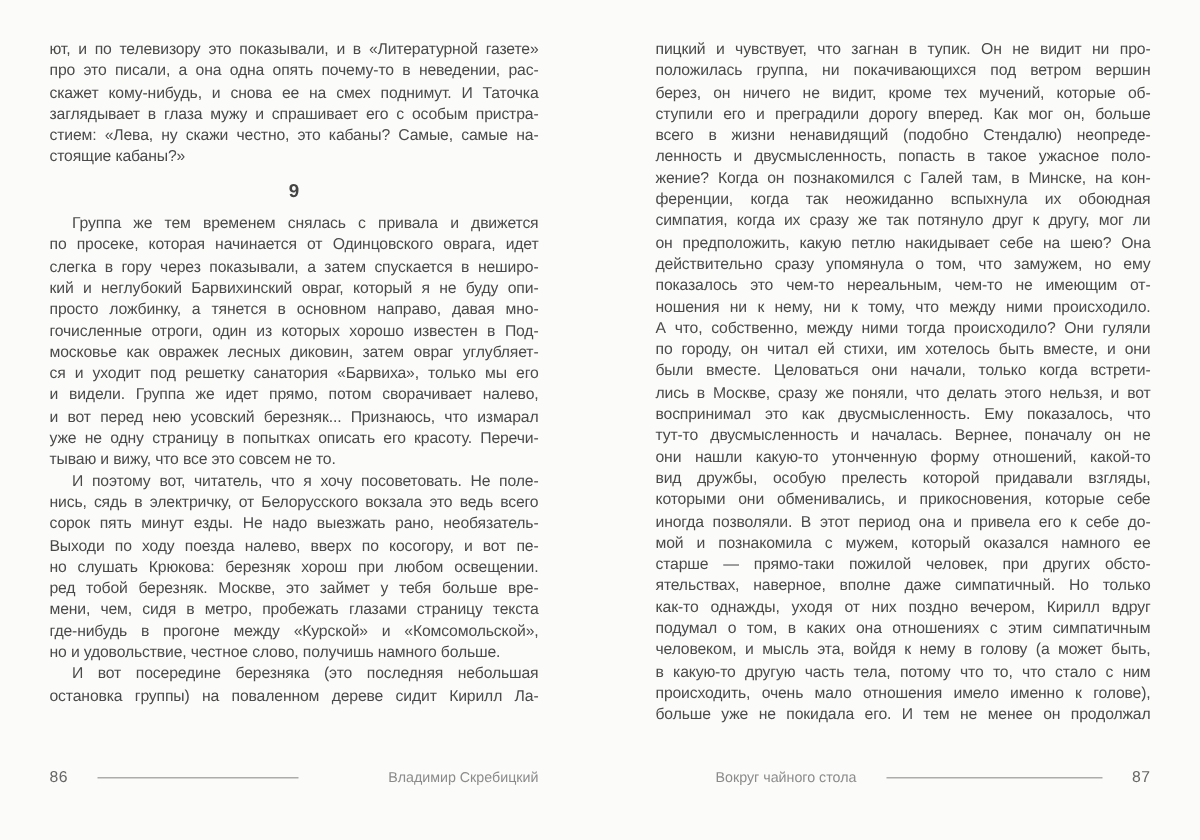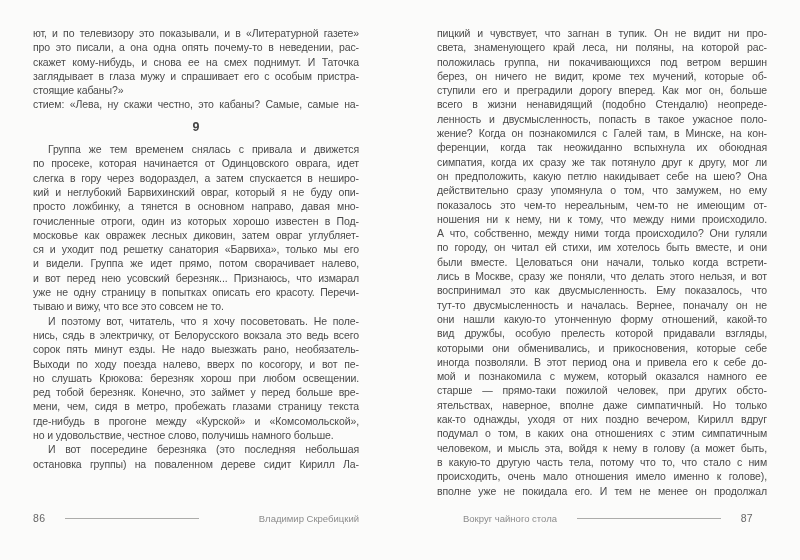--- a/index.html
+++ b/index.html
@@ -46,83 +46,82 @@
   .footer {
     position: absolute;
     top: 512px;
     display: flex;
     align-items: center;
     gap: 20px;
     font-size: 9.5px;
     color: #8b8b8b;
   }
   .page-left .footer  { left: 33px;  width: 326px; }
-  .page-right .footer { left: 423px; width: 330px; justify-content: center; }
+  .page-right .footer { left: 437px; width: 330px; justify-content: center; }
   .pnum { color: #666666; font-size: 10.5px; letter-spacing: 0.3px; }
   .rule { flex: 1; height: 1px; background: #acacaa; }
   .rtitle { white-space: nowrap; padding-left: 40px; }
 </style>
 </head>
 <body>
 
 <div class="spread">
 
   <div class="page-left">
     <div class="textcol">
         <div class="para">
           <div class="line">ют, и по телевизору это показывали, и в «Литературной газете»</div>
           <div class="line">про это писали, а она одна опять почему-то в неведении, рас-</div>
           <div class="line">скажет кому-нибудь, и снова ее на смех поднимут. И Таточка</div>
           <div class="line">заглядывает в глаза мужу и спрашивает его с особым пристра-</div>
+          <div class="line">стием: «Лева, ну скажи честно, это кабаны? Самые, самые на-</div>
           <div class="line lastline">стоящие кабаны?»</div>
-          <div class="line">стием: «Лева, ну скажи честно, это кабаны? Самые, самые на-</div>
         </div>
         <div class="h9">9</div>
         <div class="para indent">
           <div class="line">Группа же тем временем снялась с привала и движется</div>
           <div class="line">по просеке, которая начинается от Одинцовского оврага, идет</div>
-          <div class="line">слегка в гору через водораздел, а затем спускается в неширо-</div>
+          <div class="line">слегка в гору через показывали, а затем спускается в неширо-</div>
           <div class="line">кий и неглубокий Барвихинский овраг, который я не буду опи-</div>
           <div class="line">просто ложбинку, а тянется в основном направо, давая мно-</div>
           <div class="line">гочисленные отроги, один из которых хорошо известен в Под-</div>
           <div class="line">московье как овражек лесных диковин, затем овраг углубляет-</div>
           <div class="line">ся и уходит под решетку санатория «Барвиха», только мы его</div>
           <div class="line">и видели. Группа же идет прямо, потом сворачивает налево,</div>
           <div class="line">и вот перед нею усовский березняк... Признаюсь, что измарал</div>
           <div class="line">уже не одну страницу в попытках описать его красоту. Перечи-</div>
           <div class="line lastline">тываю и вижу, что все это совсем не то.</div>
         </div>
         <div class="para indent">
           <div class="line">И поэтому вот, читатель, что я хочу посоветовать. Не поле-</div>
           <div class="line">нись, сядь в электричку, от Белорусского вокзала это ведь всего</div>
           <div class="line">сорок пять минут езды. Не надо выезжать рано, необязатель-</div>
           <div class="line">Выходи по ходу поезда налево, вверх по косогору, и вот пе-</div>
           <div class="line">но слушать Крюкова: березняк хорош при любом освещении.</div>
-          <div class="line">ред тобой березняк. Конечно, это займет у перед больше вре-</div>
+          <div class="line">ред тобой березняк. Москве, это займет у тебя больше вре-</div>
           <div class="line">мени, чем, сидя в метро, пробежать глазами страницу текста</div>
           <div class="line">где-нибудь в прогоне между «Курской» и «Комсомольской»,</div>
           <div class="line lastline">но и удовольствие, честное слово, получишь намного больше.</div>
         </div>
         <div class="para indent">
           <div class="line">И вот посередине березняка (это последняя небольшая</div>
           <div class="line">остановка группы) на поваленном дереве сидит Кирилл Ла-</div>
         </div>
       </div>
     <div class="footer">
       <span class="pnum">86</span>
       <span class="rule"></span>
       <span class="rtitle">Владимир Скребицкий</span>
     </div>
   </div>
 
   <div class="page-right">
     <div class="textcol">
         <div class="para">
           <div class="line">пицкий и чувствует, что загнан в тупик. Он не видит ни про-</div>
-          <div class="line">света, знаменующего край леса, ни поляны, на которой рас-</div>
           <div class="line">положилась группа, ни покачивающихся под ветром вершин</div>
           <div class="line">берез, он ничего не видит, кроме тех мучений, которые об-</div>
           <div class="line">ступили его и преградили дорогу вперед. Как мог он, больше</div>
           <div class="line">всего в жизни ненавидящий (подобно Стендалю) неопреде-</div>
           <div class="line">ленность и двусмысленность, попасть в такое ужасное поло-</div>
           <div class="line">жение? Когда он познакомился с Галей там, в Минске, на кон-</div>
           <div class="line">ференции, когда так неожиданно вспыхнула их обоюдная</div>
           <div class="line">симпатия, когда их сразу же так потянуло друг к другу, мог ли</div>
           <div class="line">он предположить, какую петлю накидывает себе на шею? Она</div>
           <div class="line">действительно сразу упомянула о том, что замужем, но ему</div>
@@ -139,21 +138,21 @@
           <div class="line">которыми они обменивались, и прикосновения, которые себе</div>
           <div class="line">иногда позволяли. В этот период она и привела его к себе до-</div>
           <div class="line">мой и познакомила с мужем, который оказался намного ее</div>
           <div class="line">старше — прямо-таки пожилой человек, при других обсто-</div>
           <div class="line">ятельствах, наверное, вполне даже симпатичный. Но только</div>
           <div class="line">как-то однажды, уходя от них поздно вечером, Кирилл вдруг</div>
           <div class="line">подумал о том, в каких она отношениях с этим симпатичным</div>
           <div class="line">человеком, и мысль эта, войдя к нему в голову (а может быть,</div>
           <div class="line">в какую-то другую часть тела, потому что то, что стало с ним</div>
           <div class="line">происходить, очень мало отношения имело именно к голове),</div>
-          <div class="line">вполне уже не покидала его. И тем не менее он продолжал</div>
+          <div class="line">больше уже не покидала его. И тем не менее он продолжал</div>
         </div>
       </div>
     <div class="footer">
       <span class="rtitle">Вокруг чайного стола</span>
       <span class="rule"></span>
       <span class="pnum">87</span>
     </div>
   </div>
 
 </div>

